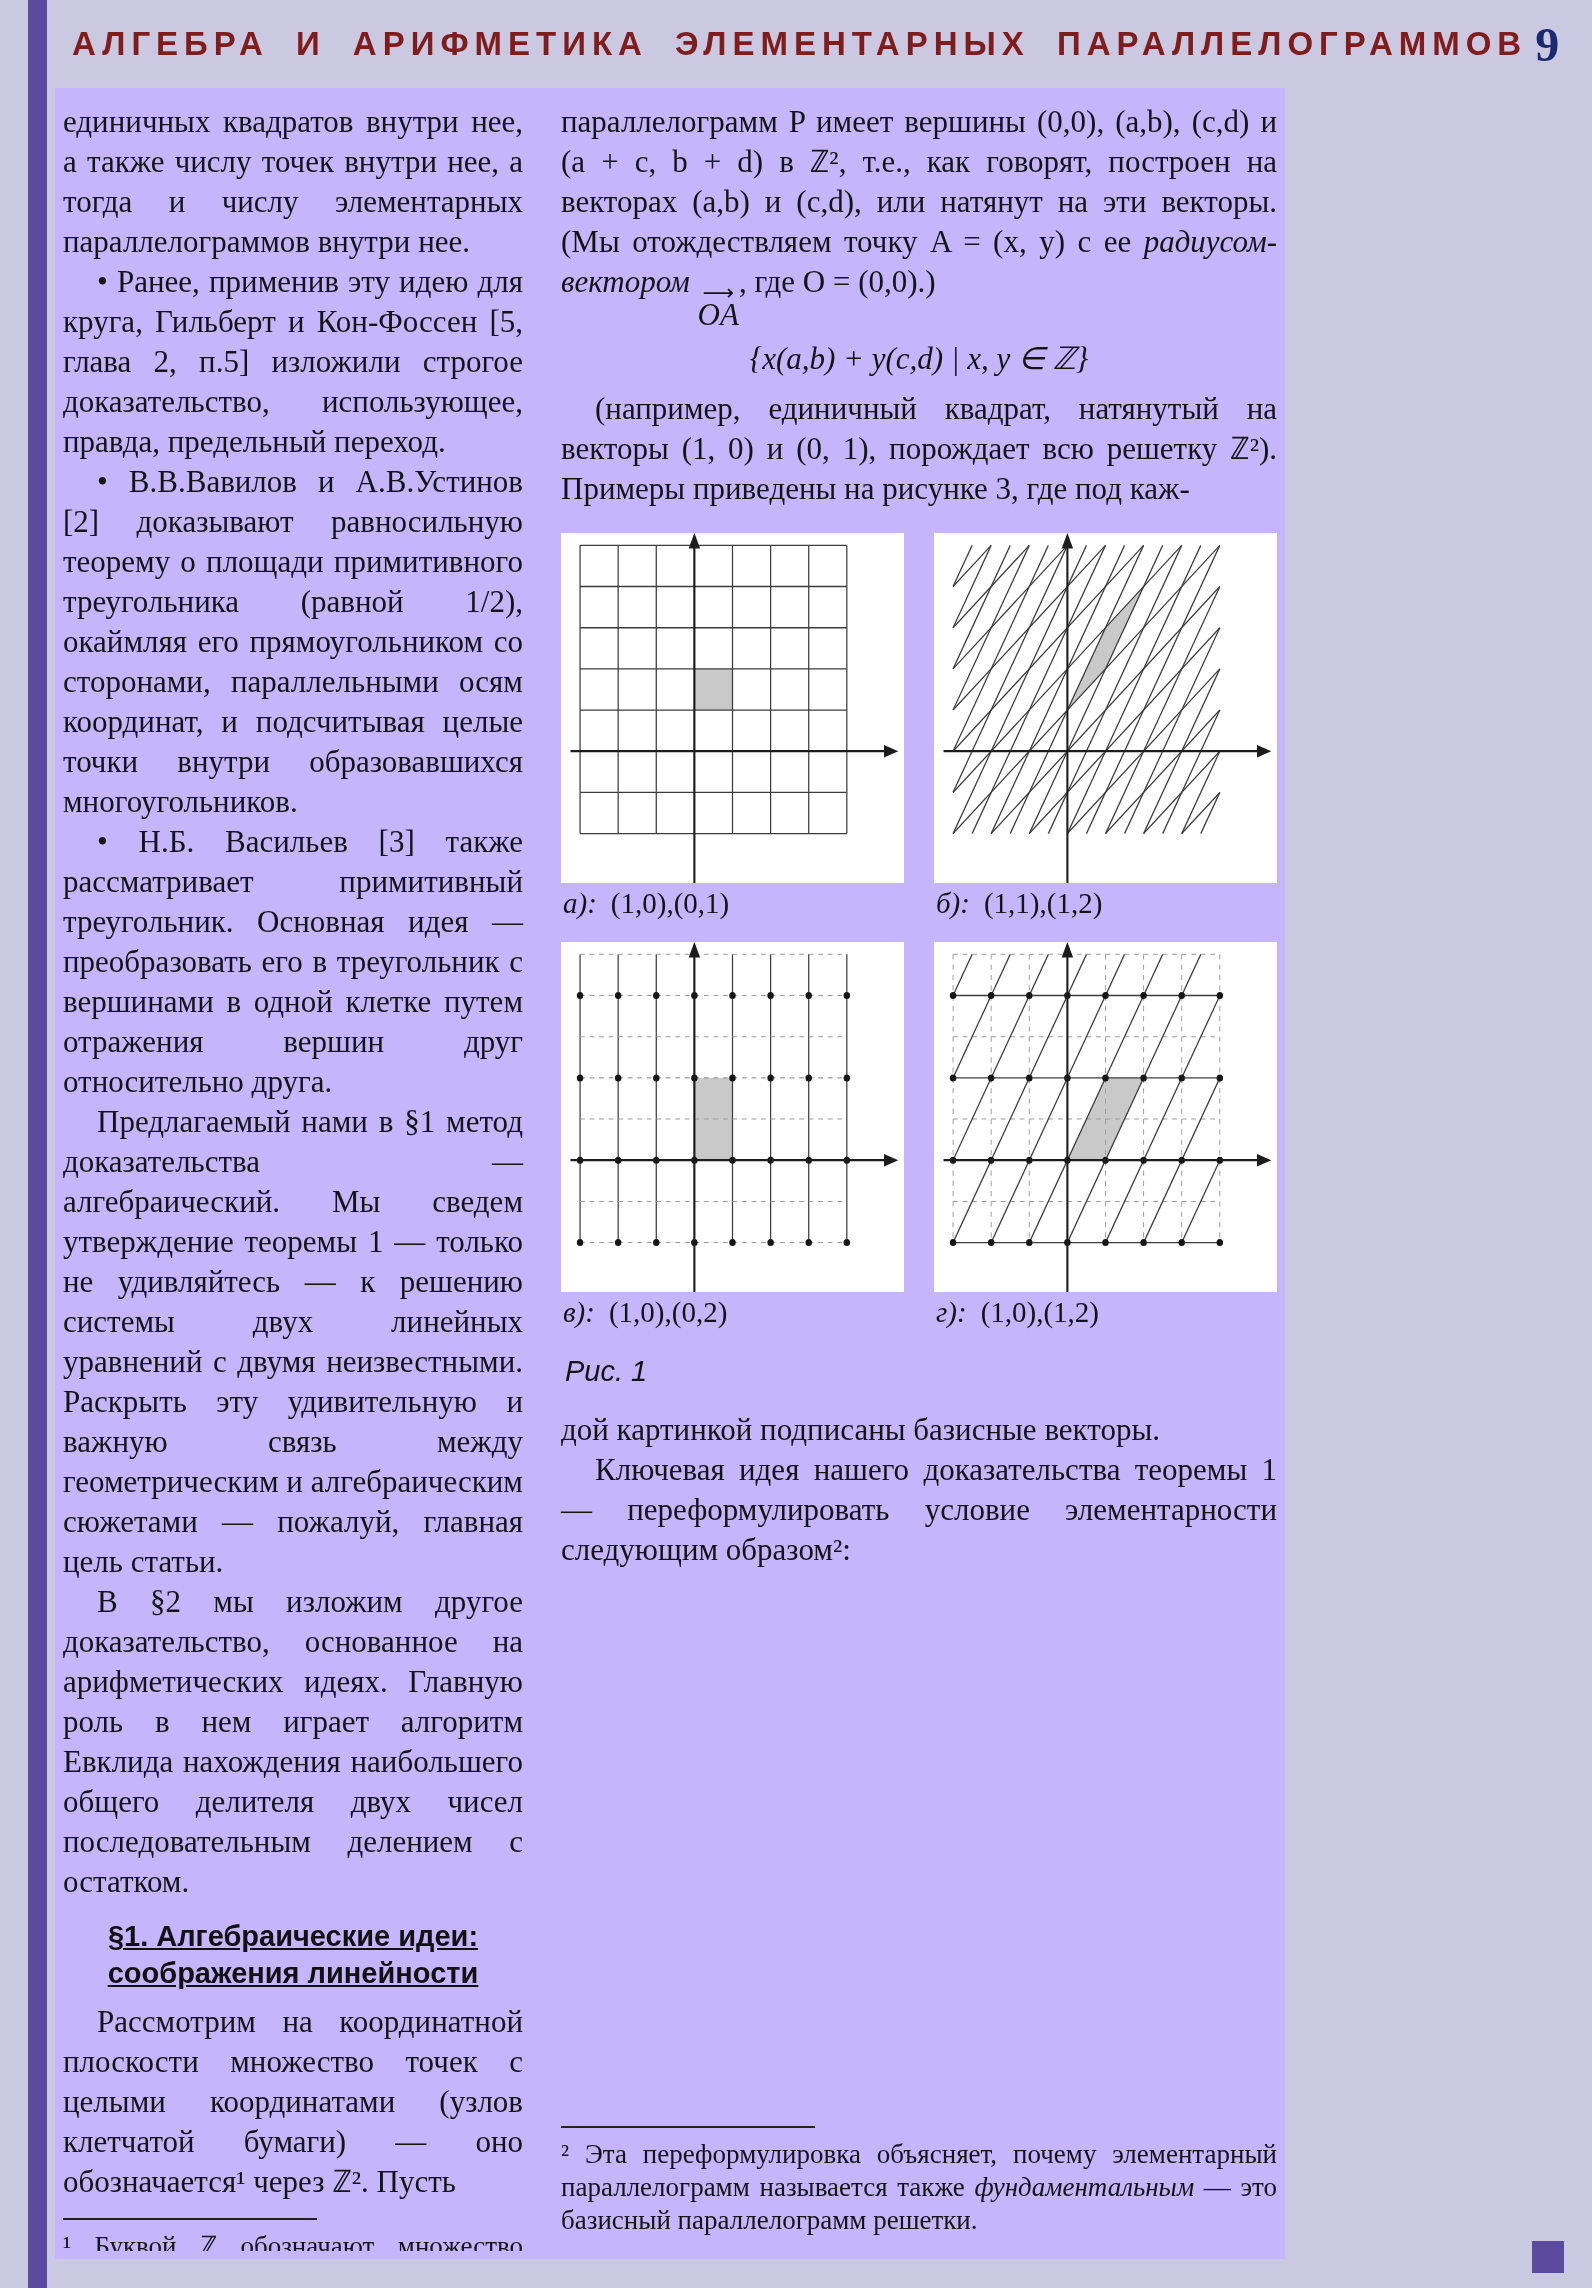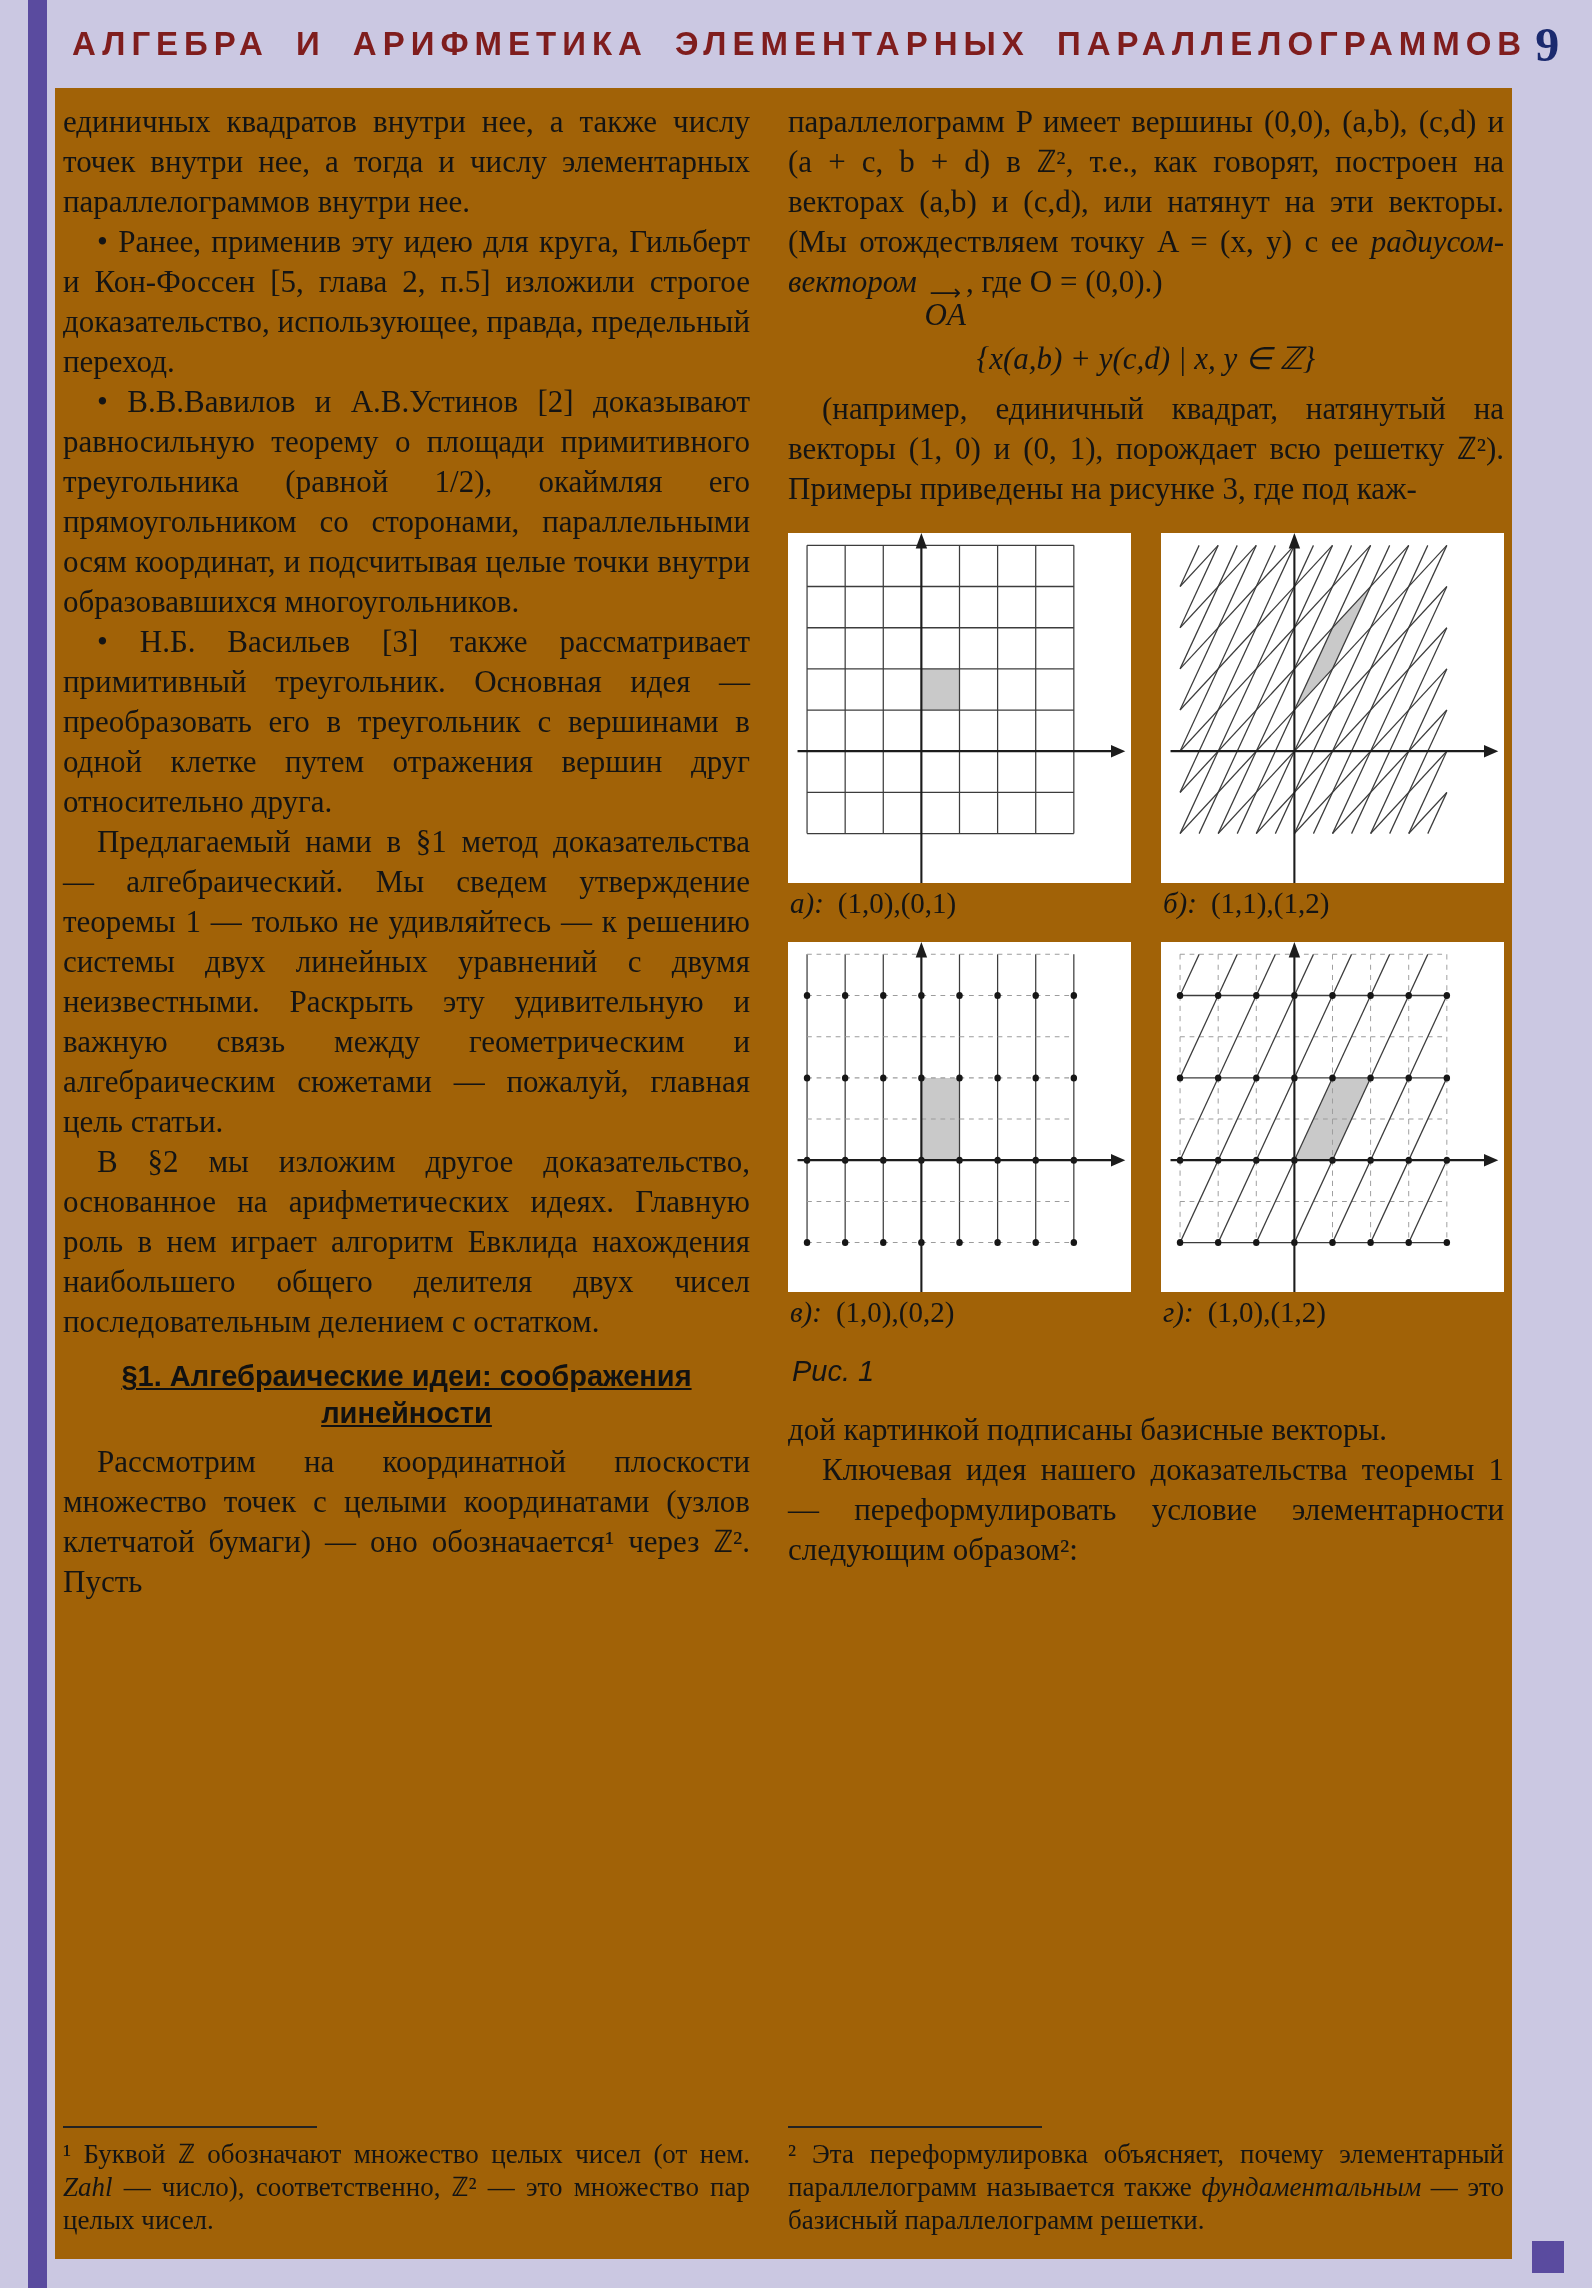--- a/index.html
+++ b/index.html
@@ -20,22 +20,22 @@
     flex:1;
     font-family:"Liberation Sans", sans-serif;
     font-weight:bold;font-size:33px;color:#7f1d1d;
     letter-spacing:6px;word-spacing:12px;white-space:nowrap;
   }
   .page-number{
     font-family:"Liberation Serif", serif;
     font-weight:bold;font-size:48px;color:#1b2a6e;margin-left:8px;
   }
   .page-inner{
-    position:absolute;left:55px;top:88px;width:1457px;height:2171px;
-    background:#a16207;
+    position:absolute;left:55px;top:88px;width:1230px;height:2171px;
+    background:#c4b5fd;
   }
   .cols{
     display:flex;gap:38px;padding:14px 8px 0 8px;height:2149px;overflow:hidden;
   }
   .col{display:flex;flex-direction:column;}
   .col-left{width:718px;}
   .col-right{width:727px;}
   p.body{
     margin:0;font-size:31px;line-height:40px;text-align:justify;
   }

